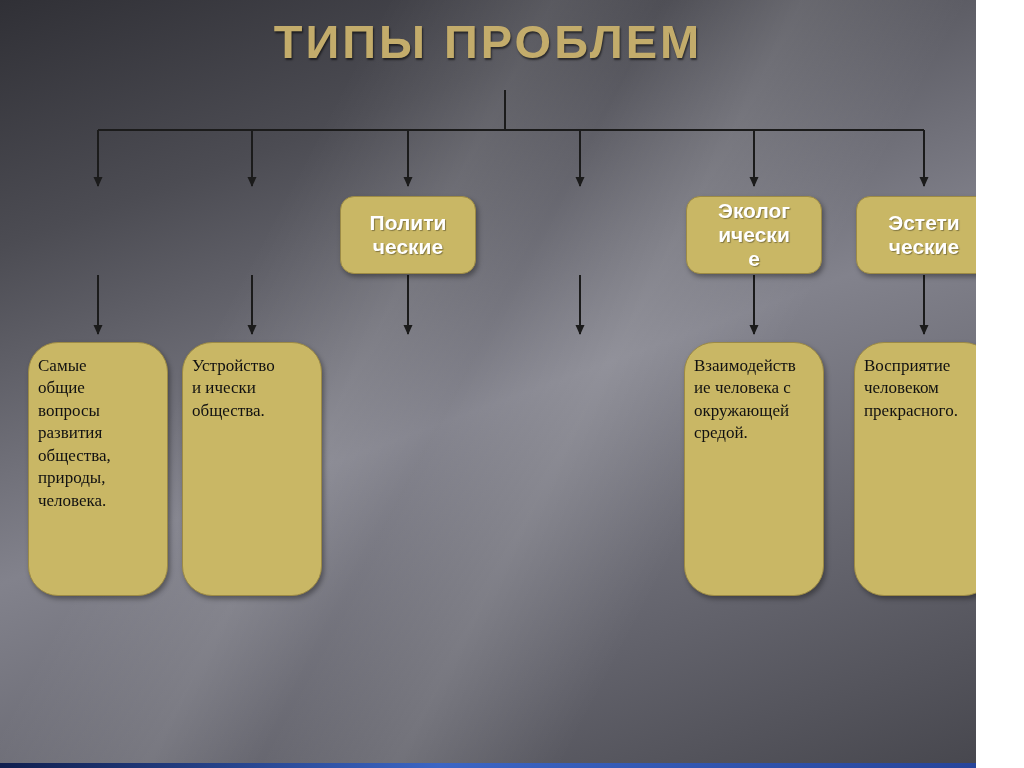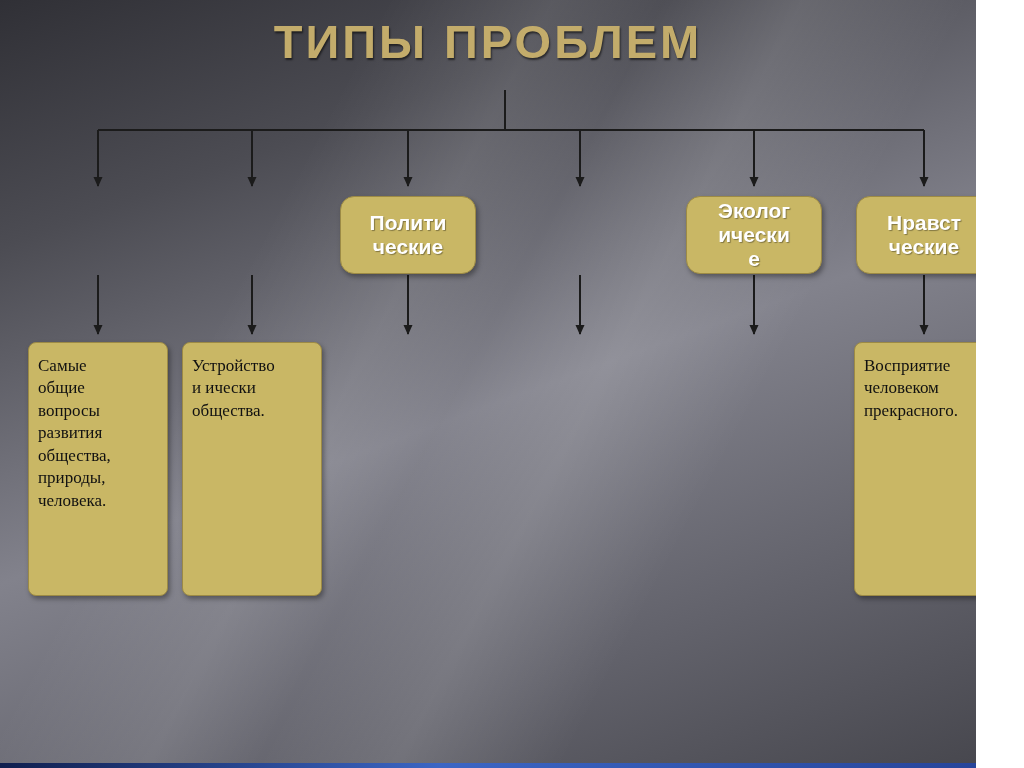--- a/index.html
+++ b/index.html
@@ -48,21 +48,21 @@
     color: #ffffff;
     font-weight: bold;
     font-size: 21px;
     line-height: 1.15;
     white-space: pre-line;
     text-shadow: 1px 1px 1px rgba(0,0,0,0.35);
   }
   .desc-box {
     top: 342px;
     width: 140px; height: 254px;
-    border-radius: 8px;
+    border-radius: 30px;
     padding: 12px 9px;
     color: #111111;
     font-family: "Liberation Serif", serif;
     font-size: 17px;
     line-height: 1.32;
     white-space: pre-line;
   }
   .bottom-bar {
     position: absolute;
     left: 0; bottom: 0;
@@ -103,32 +103,36 @@
       <line x1="754" y1="275" x2="754" y2="334" marker-end="url(#arrow)"></line>
       <line x1="924" y1="275" x2="924" y2="334" marker-end="url(#arrow)"></line>
     </g>
   </svg>
 
   <div class="box cat-box" style="left:340px">Полити
 ческие</div>
   <div class="box cat-box" style="left:686px">Эколог
 ически
 е</div>
-  <div class="box cat-box" style="left:856px">Нравст
+  <div class="box cat-box" style="left:856px">Эстети
 ческие</div>
 
   <div class="box desc-box" style="left:28px">Самые
 общие
 вопросы
 развития
 общества,
 природы,
 человека.</div>
   <div class="box desc-box" style="left:182px">Устройство
 и ически
 общества.</div>
+  <div class="box desc-box" style="left:684px">Взаимодейств
+ие человека с
+окружающей
+средой.</div>
   <div class="box desc-box" style="left:854px">Восприятие
 человеком
 прекрасного.</div>
 
   <div class="bottom-bar"></div>
 
 </div>
 
 </body></html>

